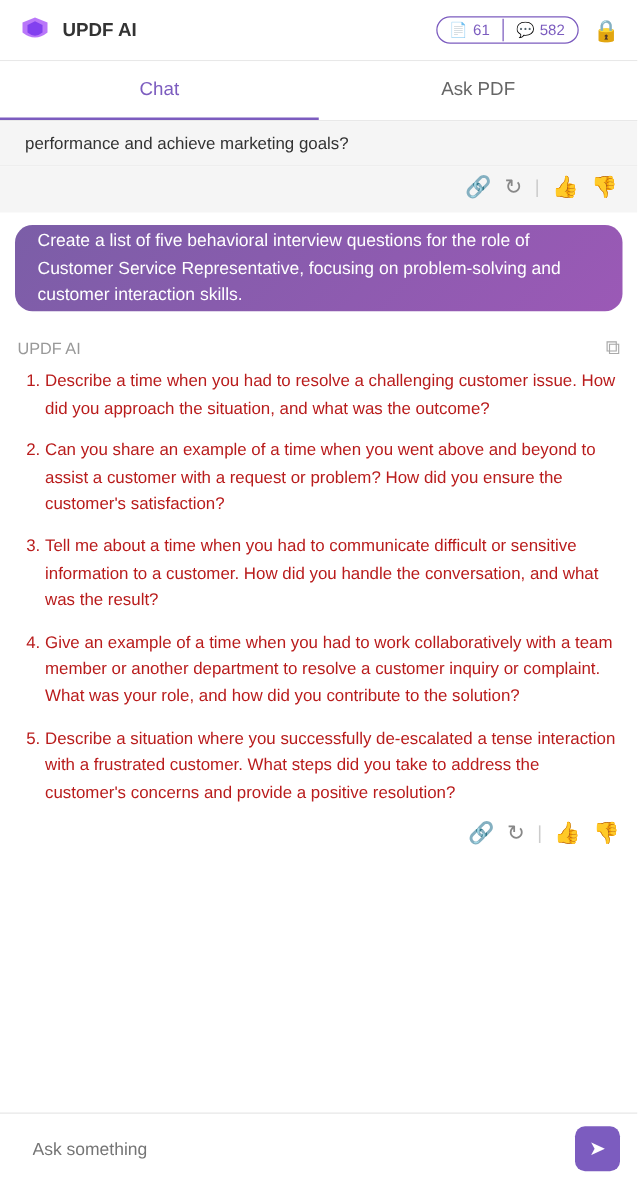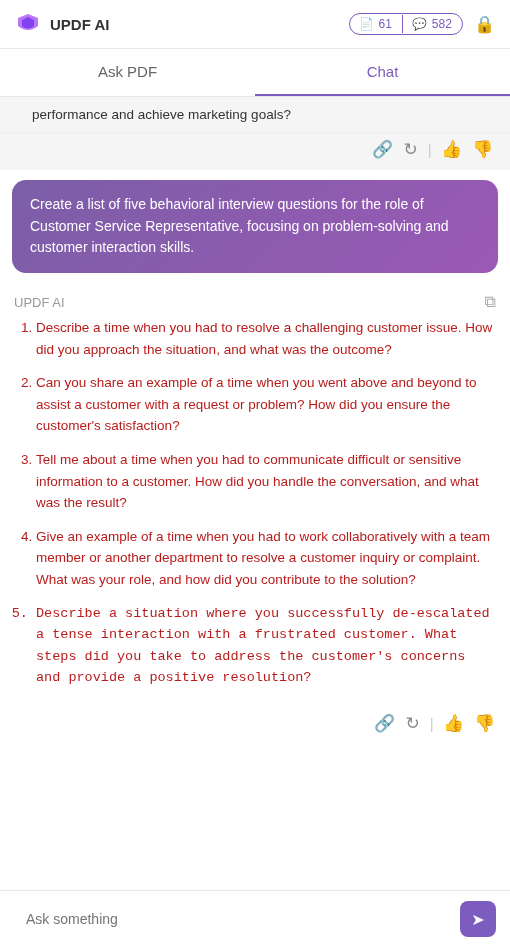--- a/index.html
+++ b/index.html
@@ -92,21 +92,21 @@
       flex: 1;
       overflow-y: auto;
       padding: 0;
       display: flex;
       flex-direction: column;
     }
 
     
     .user-message-partial {
       background: #f5f5f5;
-      padding: 10px 32px;
+      padding: 10px 20px;
       font-size: 13.5px;
       color: #333;
       border-bottom: 1px solid #eee;
     }
     .msg-actions {
       display: flex;
       align-items: center;
       justify-content: flex-end;
       gap: 10px;
       padding: 6px 16px 10px 16px;
@@ -120,21 +120,21 @@
     .action-separator {
       color: #ccc;
       font-size: 15px;
     }
 
     
     .user-prompt-bubble {
       margin: 10px 12px;
       background: linear-gradient(135deg, #7b5ea7, #9b59b6);
       border-radius: 14px;
-      padding: 14px 18px;
+      padding: 2px 18px;
       color: #fff;
       font-size: 14px;
       line-height: 1.55;
     }
 
     
     .ai-response {
       padding: 0 14px 14px 14px;
     }
     .ai-label-row {
@@ -157,22 +157,21 @@
       list-style: decimal;
       padding-left: 22px;
       font-size: 13.5px;
       color: #b91c1c;
       line-height: 1.6;
     }
     .ai-list li {
       margin-bottom: 12px;
     }
     .ai-list li:last-child {
-      margin-bottom: 12px;
-      font-family: Liberation Mono, monospace;
+      margin-bottom: 0;
     }
     .response-actions {
       display: flex;
       align-items: center;
       justify-content: flex-end;
       gap: 10px;
       padding: 12px 0 4px 0;
     }
 
     
@@ -267,25 +266,25 @@
       <div class="stats-segment">
         <span style="font-size:12px;">💬</span>
         <span>582</span>
       </div>
     </div>
     <span class="lock-icon">🔒</span>
   </div>
 </div>
 
 <div class="tabs">
+  <div class="tab active">
+    <span>Chat</span>
+  </div>
   <div class="tab">
     <span>Ask PDF</span>
-  </div>
-  <div class="tab active">
-    <span>Chat</span>
   </div>
 </div>
 
 <div class="chat-area">
 
   <div class="user-message-partial">
     <span>performance and achieve marketing goals?</span>
   </div>
   <div class="msg-actions">
     <span class="action-icon">🔗</span>

